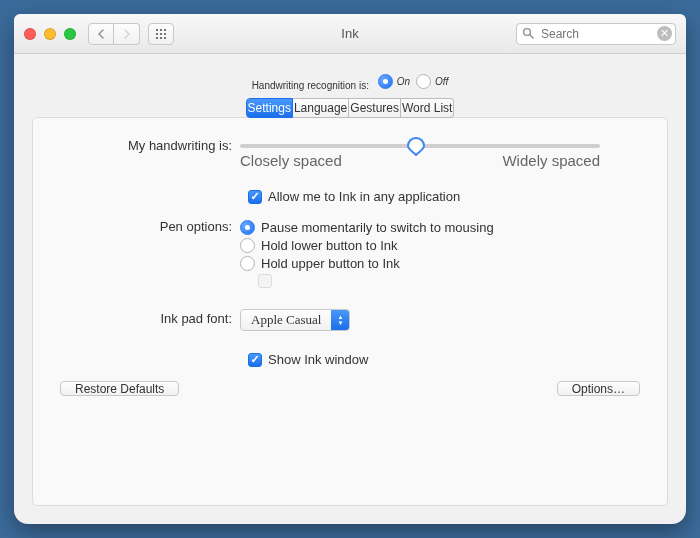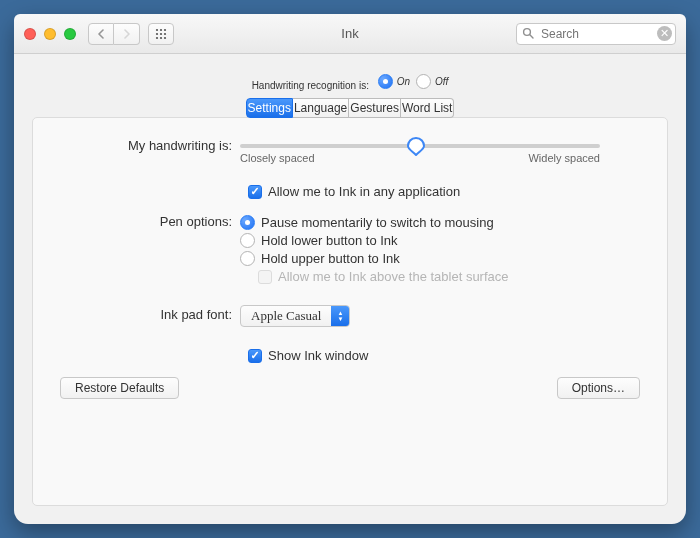--- a/index.html
+++ b/index.html
@@ -60,21 +60,21 @@
   .form-row { display: flex; align-items: flex-start; font-size: 13px; color: #333; margin-bottom: 8px; }
   .form-row .lbl { width: 180px; text-align: right; padding-right: 8px; padding-top: 2px; }
   .form-row .ctrl { flex: 1; }
   .slider-track {
     position: relative; height: 4px; background: #cfcfcf; border-radius: 2px; margin: 8px 40px 4px 0;
   }
   .slider-thumb {
     position: absolute; top: -8px; left: 46%; width: 20px; height: 20px;
   }
   .slider-thumb svg { display:block; }
-  .slider-labels { display: flex; justify-content: space-between; font-size: 11px; color: #666; margin: 2px 40px 12px 0;}
+  .slider-labels { display: flex; justify-content: space-between; font-size: 15px; color: #666; margin: 2px 40px 12px 0;}
   .checkbox-row { display: flex; align-items: center; gap: 6px; font-size: 13px; color: #333; margin: 3px 0; }
   .chk {
     width: 14px; height: 14px; border: 1px solid #b3b3b3; border-radius: 3px; background: #fff;
     display: inline-flex; align-items: center; justify-content: center; flex-shrink: 0;
   }
   .chk.checked { background: linear-gradient(#4a98fb,#1a6fea); border-color:#1a6fea; }
   .chk.checked::after { content: "✓"; color:#fff; font-size: 11px; line-height: 1; font-weight: bold; }
   .chk.disabled { border-color:#dcdcdc; background:#f4f4f4; }
   .indent-col { padding-left: 188px; }
   .disabled-text { color: #b5b5b5; }
@@ -82,21 +82,21 @@
     display: inline-flex; align-items: center; height: 22px;
     background: linear-gradient(#fdfdfd,#f1f1f1); border: 1px solid #c8c8c8; border-radius: 4px; overflow: hidden;
   }
   .select .seltext { padding: 0 10px; font-size: 13px; font-family: "Comic Sans MS", "Apple Chancery", cursive; }
   .select .selarrow {
     width: 18px; height: 100%; background: linear-gradient(#4a98fb,#1a6fea); color:#fff;
     display:flex; flex-direction:column; align-items:center; justify-content:center; font-size:6px; line-height:6px;
   }
   .footer { display: flex; justify-content: space-between; margin-top: 14px; }
   .btn {
-    height: 22px; padding: 0 14px; font-size: 12px; color: #333;
+    height: 15px; padding: 0 14px; font-size: 12px; color: #333;
     background: linear-gradient(#fdfdfd,#f1f1f1); border: 1px solid #c8c8c8; border-radius: 4px;
     display: inline-flex; align-items: center;
   }
   .spacer { height: 10px; }
 </style>
 </head>
 <body>
 
 <div class="window">
   <div class="titlebar">
@@ -214,21 +214,20 @@
           <div class="checkbox-row">
             <span class="radiodot"></span>
             <span>Hold lower button to Ink</span>
           </div>
           <div class="checkbox-row">
             <span class="radiodot"></span>
             <span>Hold upper button to Ink</span>
           </div>
           <div class="checkbox-row" style="padding-left:18px">
             <span class="chk disabled"></span>
-            <span class="disabled-text">Allow me to Ink above the tablet surface</span>
           </div>
         </div>
       </div>
 
       <div class="spacer"></div>
 
       <div class="form-row">
         <div class="lbl">Ink pad font:</div>
         <div class="ctrl">
           <div class="select">

